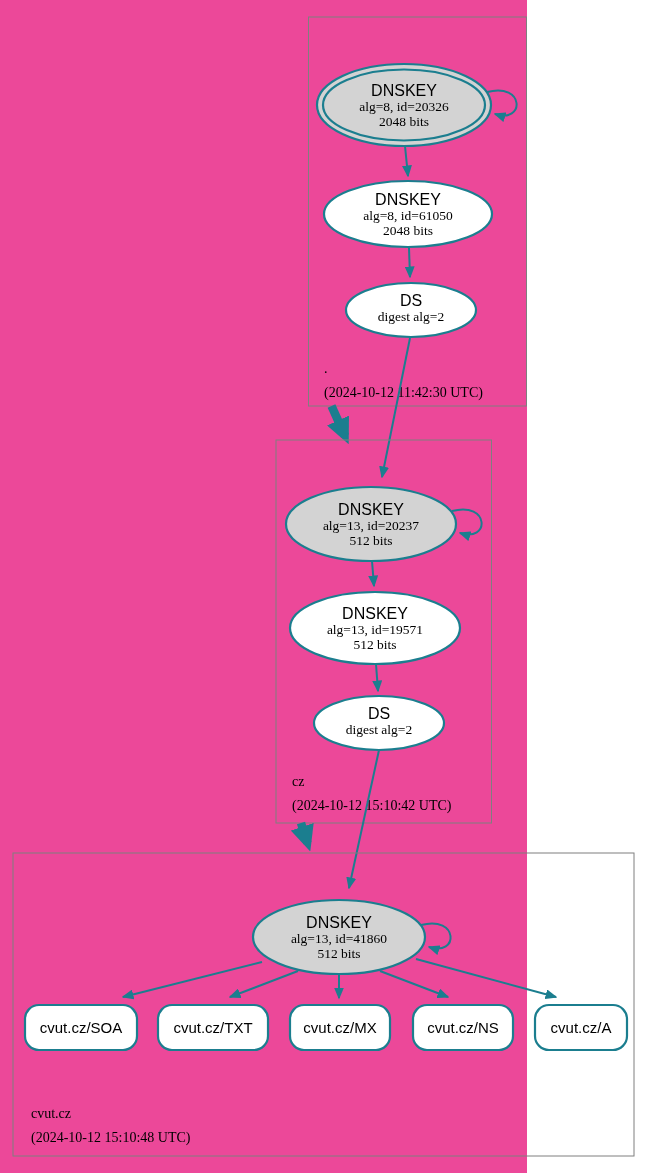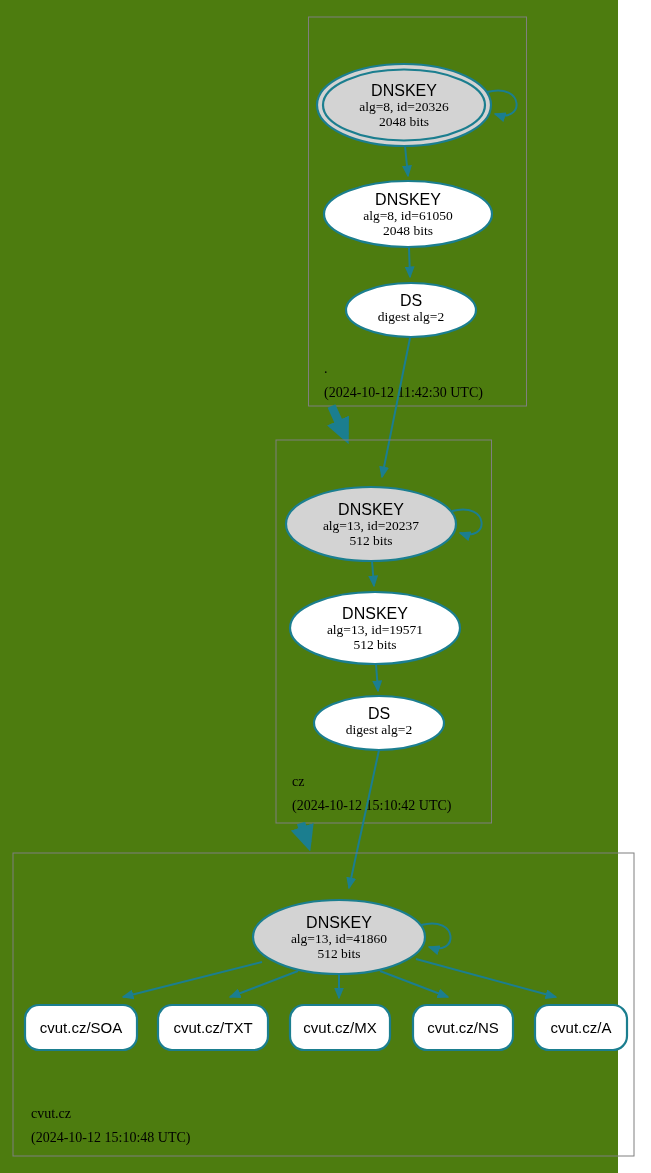--- a/index.html
+++ b/index.html
@@ -1,16 +1,16 @@
 <!DOCTYPE html>
 <html><head>
 <meta charset="utf-8">
 <style>
   html, body { margin: 0; padding: 0; background: #ffffff; }
-  .stage { position: relative; width: 618px; height: 1173px; background: #4d7c0f; }
+  .stage { position: relative; width: 527px; height: 1173px; background: #ec4899; }
   svg { display: block; }
   text { fill: #000000; }
   .node-title  { font-family: "Liberation Sans", sans-serif; font-size: 16px; }
   .node-detail { font-family: "Liberation Serif", serif;     font-size: 13.5px; }
   .rrset-label { font-family: "Liberation Sans", sans-serif; font-size: 15px; }
   .zone-meta   { font-family: "Liberation Serif", serif;     font-size: 14px; }
   .zone-box    { fill: none; stroke: #7f7f7f; stroke-width: 1; }
   .node-ksk    { fill: #d3d3d3; stroke: #1b7e8f; stroke-width: 2.2; }
   .node-plain  { fill: #ffffff; stroke: #1b7e8f; stroke-width: 2.2; }
   .rrset-box   { fill: #ffffff; stroke: #1b7e8f; stroke-width: 2.2; }

